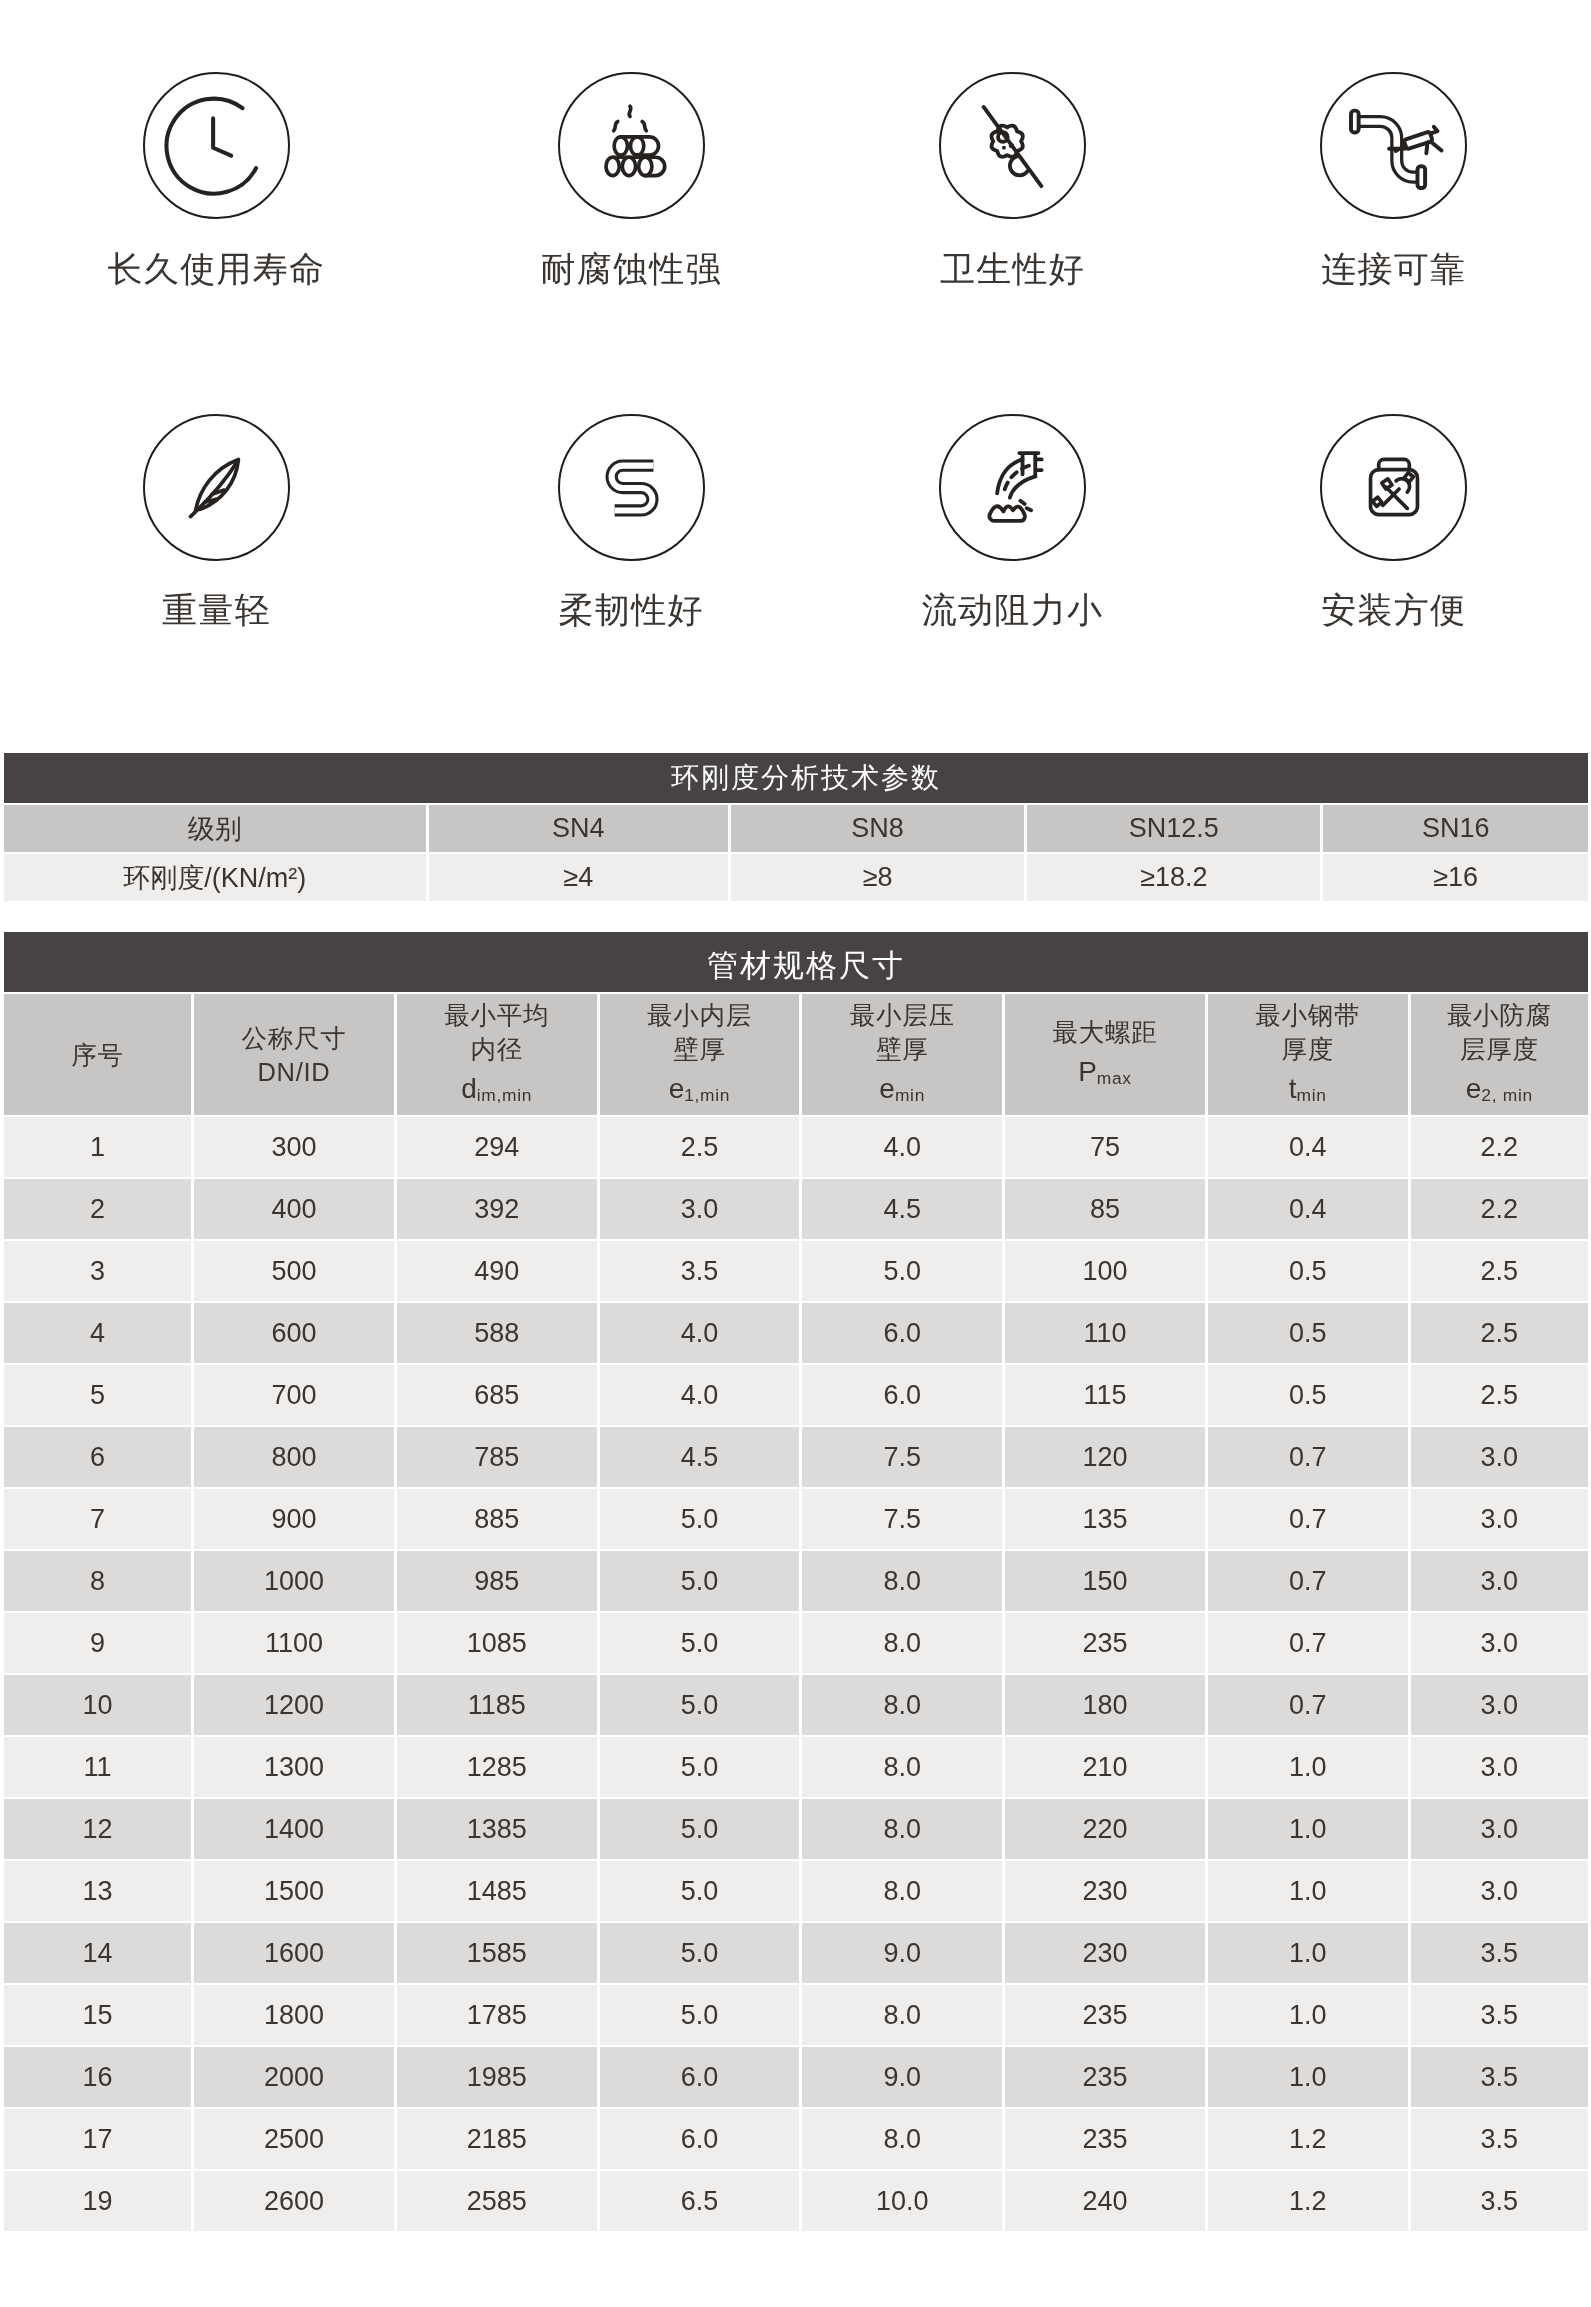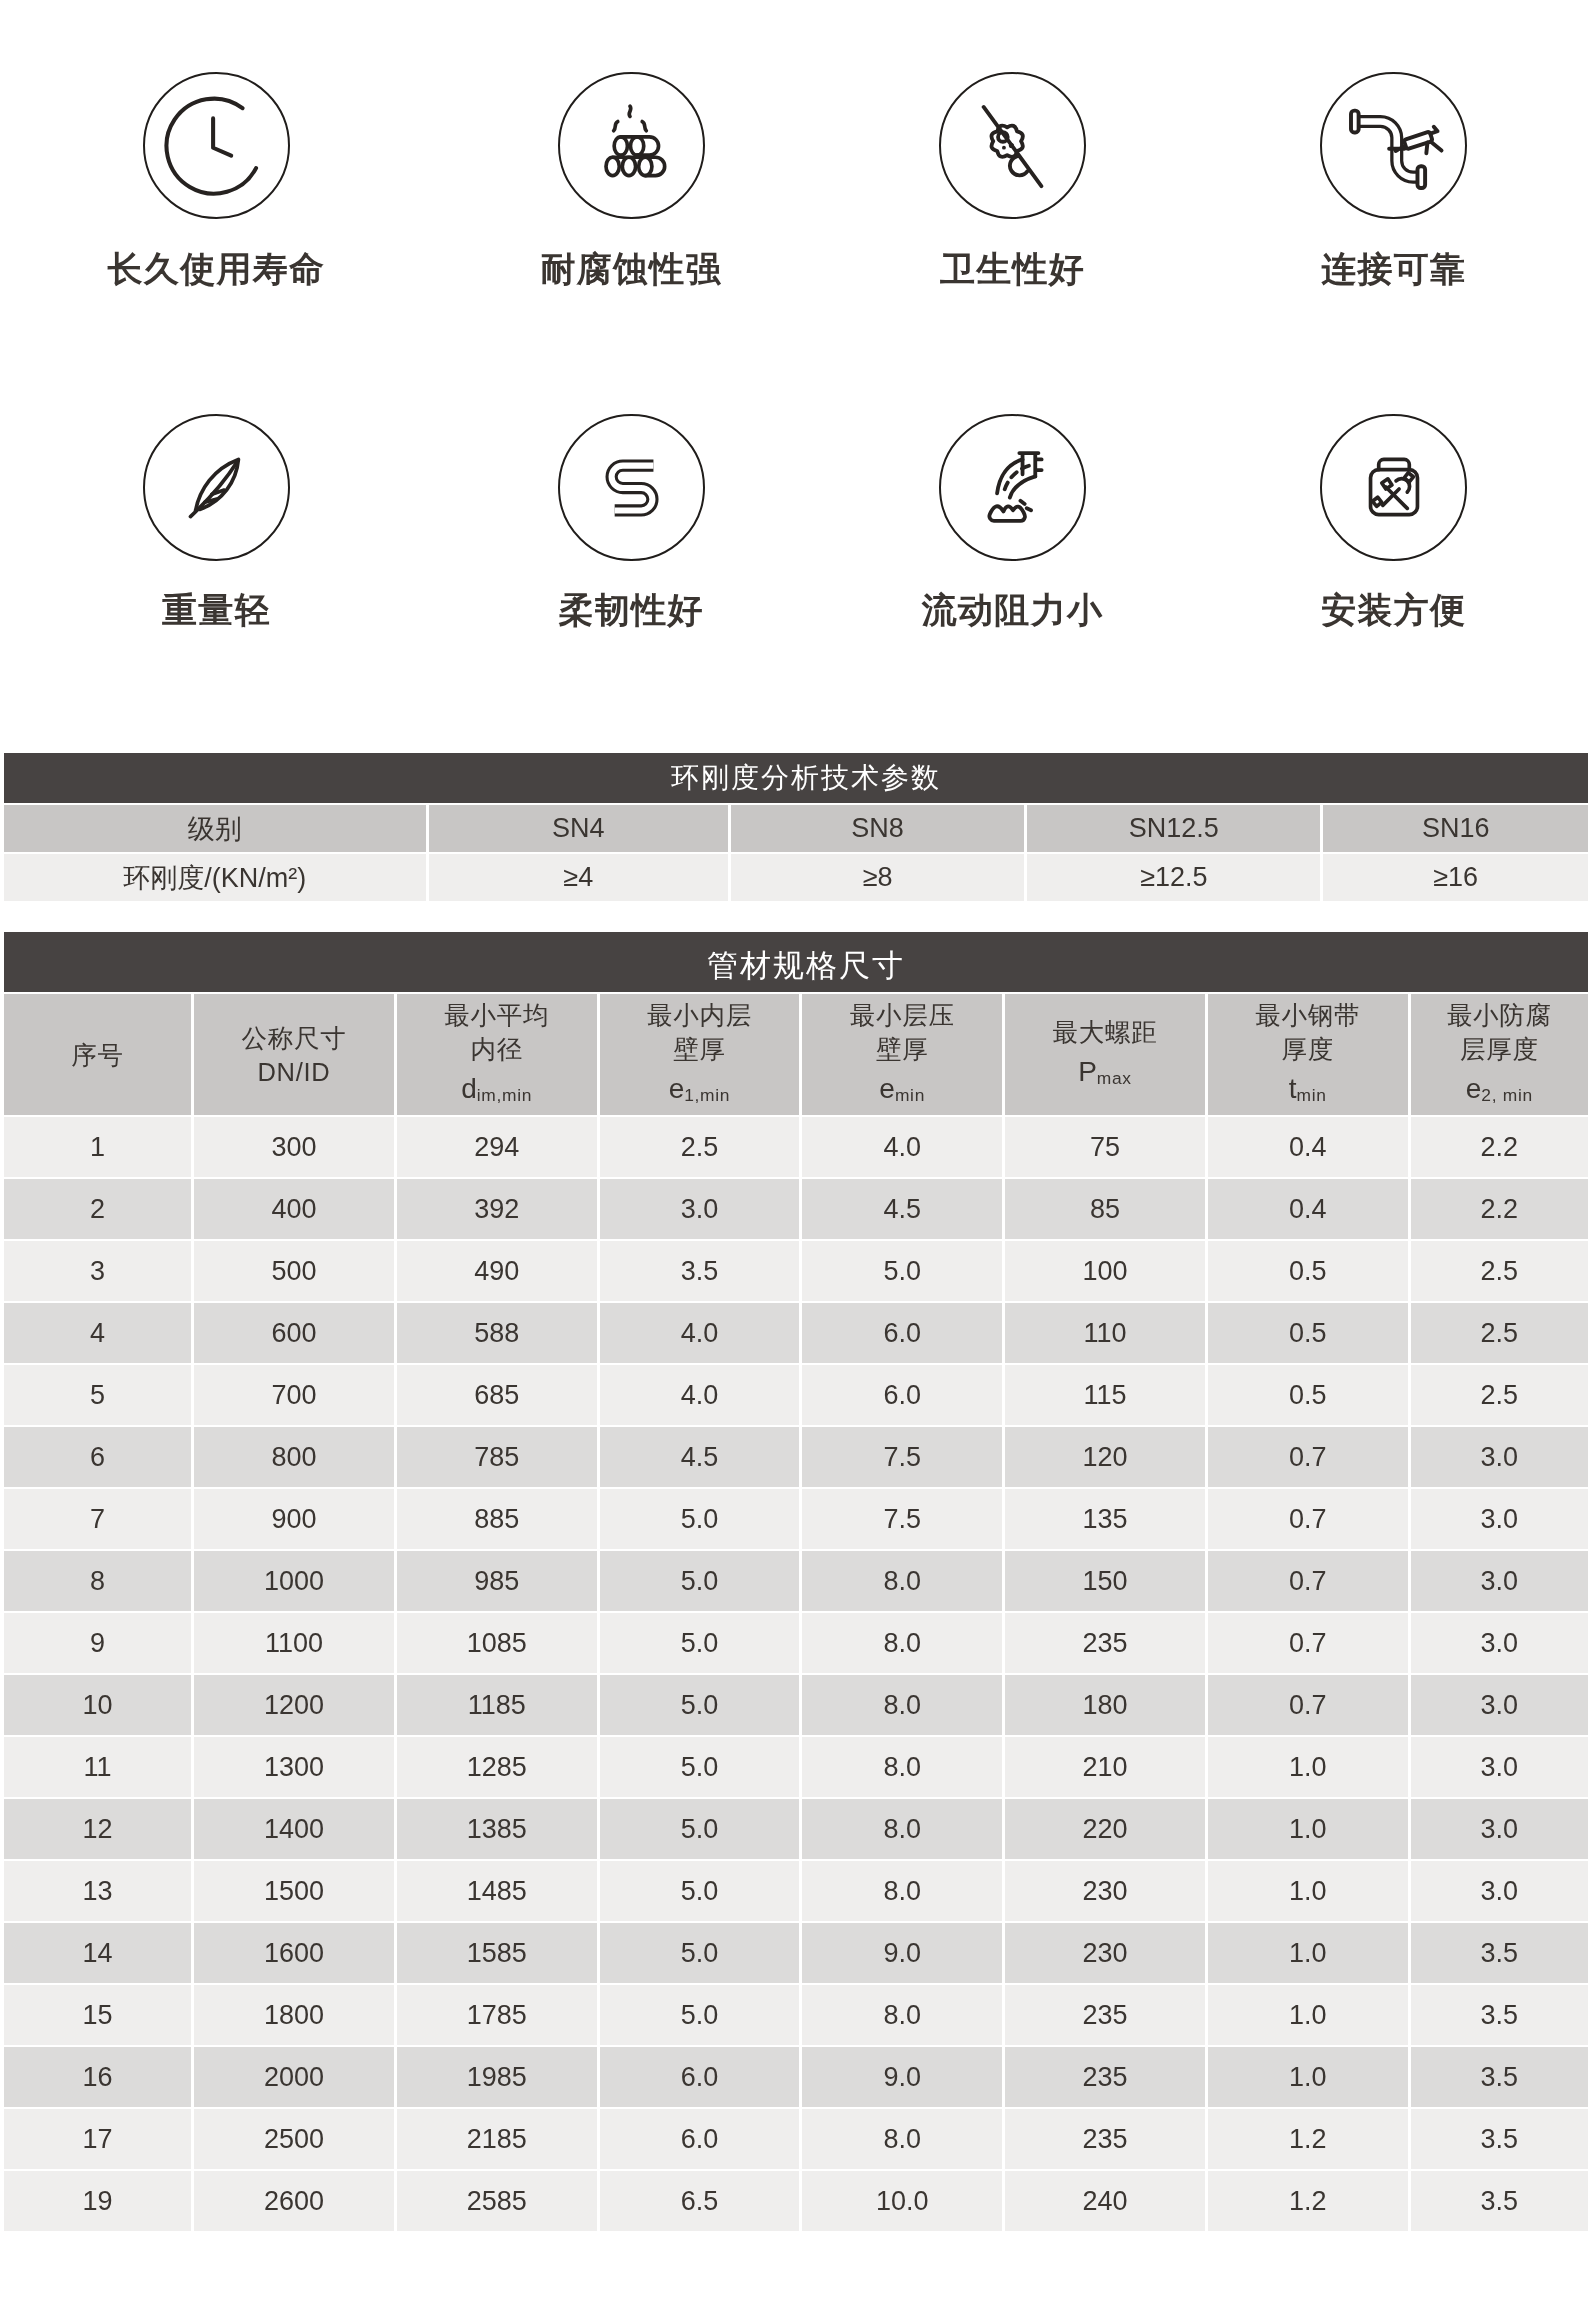--- a/index.html
+++ b/index.html
@@ -19,21 +19,21 @@
   .feature:nth-child(3){flex:0 0 23.0%;}
   .feature:nth-child(4){flex:0 0 24.9%;}
   .circle{
     width:143px;height:143px;border:2.7px solid #201d1b;border-radius:50%;
     margin:0 auto;display:flex;align-items:center;justify-content:center;
     background:#fff;
   }
   .circle svg{display:block;}
   .feat-label{
     margin-top:29.5px;font-size:35px;line-height:40px;color:#3a3531;
-    font-weight:700;letter-spacing:1.3px;
+    font-weight:400;letter-spacing:1.3px;
   }
   .ic{stroke:#262220;fill:none;stroke-width:3.6;stroke-linecap:round;stroke-linejoin:round;}
   .ic-thick{stroke:#262220;fill:none;stroke-width:12;stroke-linecap:butt;stroke-linejoin:round;}
   .ic-white{stroke:#ffffff;fill:none;stroke-width:6;stroke-linecap:butt;stroke-linejoin:round;}
   .ic-fill{fill:#262220;stroke:none;}
   
   .tsection{margin-left:4px;margin-right:4px;}
   .stiffness{margin-top:123px;}
   .spec{margin-top:31px;}
   .tbl-title{
@@ -185,21 +185,21 @@
           <td>级别</td>
           <td>SN4</td>
           <td>SN8</td>
           <td>SN12.5</td>
           <td>SN16</td>
         </tr>
         <tr class="row-light">
           <td>环刚度/(KN/m²)</td>
           <td>≥4</td>
           <td>≥8</td>
-          <td>≥12.5</td>
+          <td>≥18.2</td>
           <td>≥16</td>
         </tr>
       </tbody>
   </table>
 </section>
 
 <section class="tsection spec">
   <div class="tbl-title">管材规格尺寸</div>
   <table>
     <colgroup>

